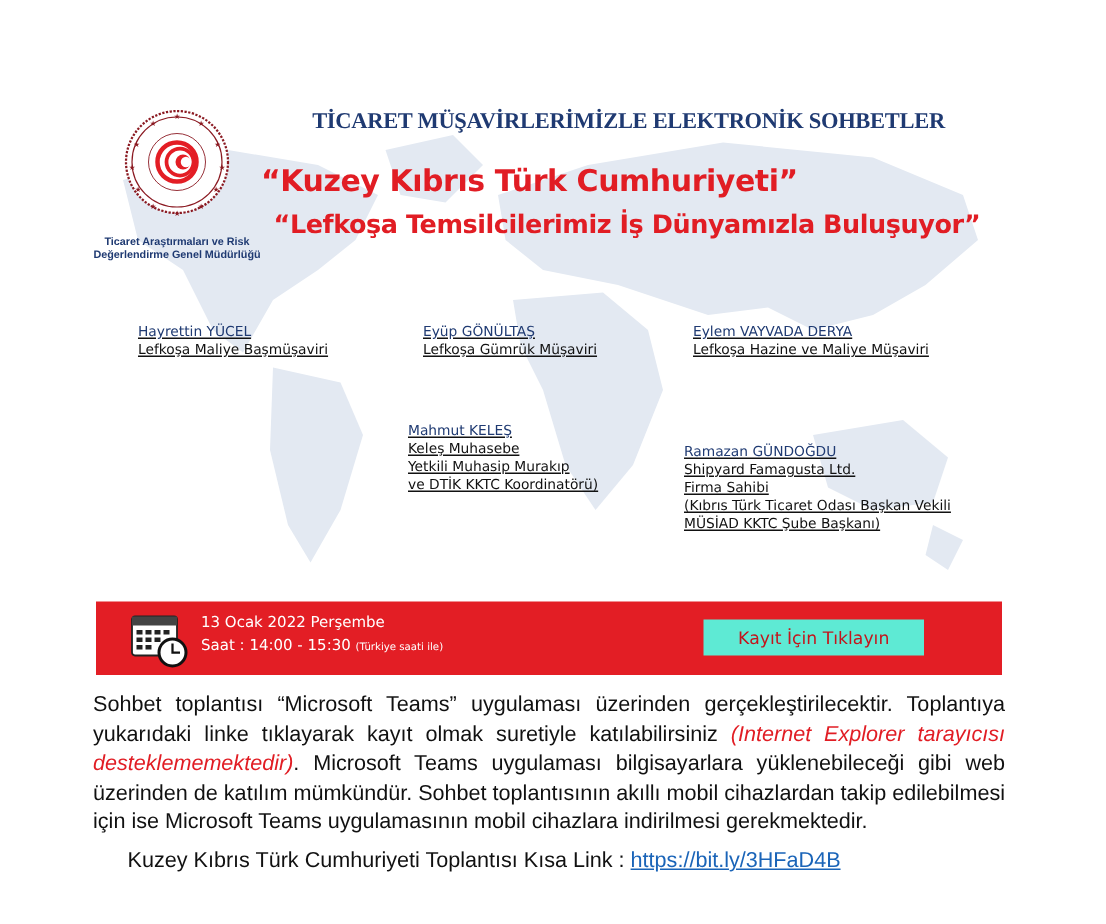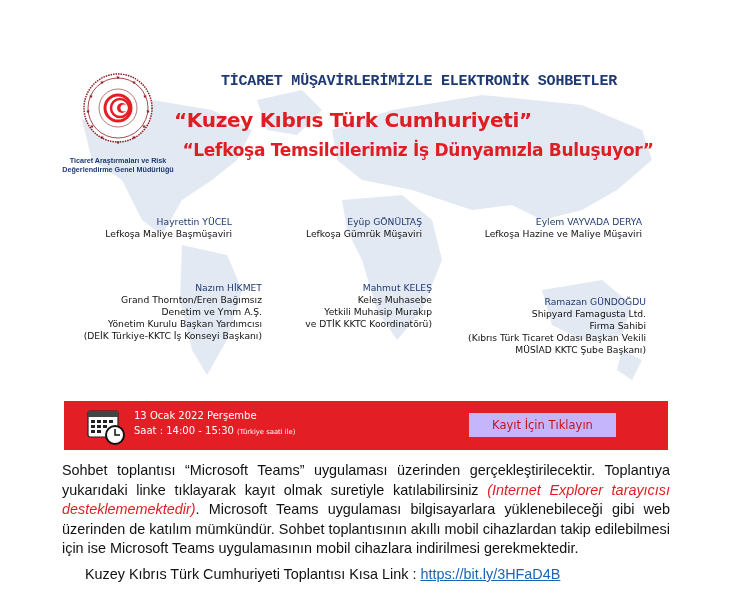--- a/index.html
+++ b/index.html
@@ -1,31 +1,31 @@
 <!DOCTYPE html>
 <html><head>
   <meta charset="utf-8">
   <style>
     html, body { margin: 0; padding: 0; background: #ffffff; }
     body { width: 737px; height: 616px; position: relative; overflow: hidden; font-family: "DejaVu Sans", sans-serif; }
     .poster { position: absolute; left: 62px; top: 60px; width: 608px; height: 392px; background: #ffffff; overflow: hidden; }
     .map { position: absolute; left: 0; top: 0; width: 608px; height: 345px; }
     .logo { position: absolute; left: 20px; top: 8px; width: 72px; height: 88px; }
     .logo-caption { position: absolute; left: 0; top: 96px; width: 112px; text-align: center; font-family: "Liberation Sans", sans-serif; font-weight: bold; font-size: 7.2px; line-height: 9px; color: #1f3a72; }
-    .title { position: absolute; left: 112px; top: 13px; width: 490px; text-align: center; font-family: Liberation Mono, monospace; font-weight: bold; font-size: 15px; letter-spacing: -0.2px; color: #1f3a72; white-space: nowrap; }
+    .title { position: absolute; left: 112px; top: 13px; width: 490px; text-align: center; font-family: Liberation Serif, serif; font-weight: bold; font-size: 15px; letter-spacing: -0.2px; color: #1f3a72; white-space: nowrap; }
     .subtitle { position: absolute; left: 112px; top: 48px; width: 484px; text-align: left; font-family: "DejaVu Sans", sans-serif; font-weight: bold; font-size: 20px; color: #e11d24; white-space: nowrap; letter-spacing: -0.3px; }
     .tagline { position: absolute; left: 104px; top: 80px; width: 504px; text-align: center; font-family: "DejaVu Sans", sans-serif; font-weight: bold; font-size: 17px; color: #e11d24; white-space: nowrap; letter-spacing: -0.3px; }
-    .speaker { position: absolute; text-align: right; font-family: "DejaVu Sans", sans-serif; font-size: 9.2px; line-height: 12px; color: #111; white-space: nowrap; }
+    .speaker { position: absolute; text-align: left; font-family: "DejaVu Sans", sans-serif; font-size: 9.2px; line-height: 12px; color: #111; white-space: nowrap; text-decoration: underline; }
     .speaker .name { color: #1f3a72; }
     .banner { position: absolute; left: 2px; top: 341px; width: 604px; height: 49px; background: #e31e25; }
     .cal { position: absolute; left: 22px; top: 7px; width: 40px; height: 38px; }
     .date { position: absolute; left: 70px; top: 9px; font-family: "DejaVu Sans", sans-serif; font-size: 10px; color: #fff; white-space: nowrap; }
     .time { position: absolute; left: 70px; top: 24px; font-family: "DejaVu Sans", sans-serif; font-size: 10px; color: #fff; white-space: nowrap; }
     .time small { font-size: 6.8px; }
-    .reg-btn { position: absolute; left: 405px; top: 12px; width: 147px; height: 24px; background: #c4b5fd; border: none; color: #c3151c; font-family: "DejaVu Sans", sans-serif; font-size: 11.5px; text-align: center; line-height: 24px; cursor: pointer; padding: 0; }
+    .reg-btn { position: absolute; left: 405px; top: 12px; width: 147px; height: 24px; background: #5eead4; border: none; color: #c3151c; font-family: "DejaVu Sans", sans-serif; font-size: 11.5px; text-align: center; line-height: 24px; cursor: pointer; padding: 0; }
     .body-text { position: absolute; left: 62px; top: 461px; width: 608px; font-family: "Liberation Sans", sans-serif; font-size: 14.4px; line-height: 19.5px; color: #111; text-align: justify; }
     .body-text .red { color: #e11d24; font-style: italic; }
     .linkline { position: absolute; left: 62px; top: 566px; font-family: "Liberation Sans", sans-serif; font-size: 14.4px; color: #111; white-space: nowrap; margin-left: 23px; }
     .linkline a { color: #1a64b8; text-decoration: underline; }
   </style>
 </head>
 <body>
 
 <div class="poster">
   <svg class="map" viewBox="0 0 608 345" preserveAspectRatio="none">
@@ -78,27 +78,20 @@
   </div>
   <div class="speaker" style="left:220px; top:156px; width:140px;">
     <div class="name">Eyüp GÖNÜLTAŞ</div>
     <div>Lefkoşa Gümrük Müşaviri</div>
   </div>
   <div class="speaker" style="left:400px; top:156px; width:180px;">
     <div class="name">Eylem VAYVADA DERYA</div>
     <div>Lefkoşa Hazine ve Maliye Müşaviri</div>
   </div>
 
-  <div class="speaker" style="left:4px; top:222px; width:196px;">
-    <div class="name">Nazım HİKMET</div>
-    <div>Grand Thornton/Eren Bağımsız</div>
-    <div>Denetim ve Ymm A.Ş.</div>
-    <div>Yönetim Kurulu Başkan Yardımcısı</div>
-    <div>(DEİK Türkiye-KKTC İş Konseyi Başkanı)</div>
-  </div>
   <div class="speaker" style="left:210px; top:222px; width:160px;">
     <div class="name">Mahmut KELEŞ</div>
     <div>Keleş Muhasebe</div>
     <div>Yetkili Muhasip Murakıp</div>
     <div>ve DTİK KKTC Koordinatörü)</div>
   </div>
   <div class="speaker" style="left:394px; top:236px; width:190px;">
     <div class="name">Ramazan GÜNDOĞDU</div>
     <div>Shipyard Famagusta Ltd.</div>
     <div>Firma Sahibi</div>

